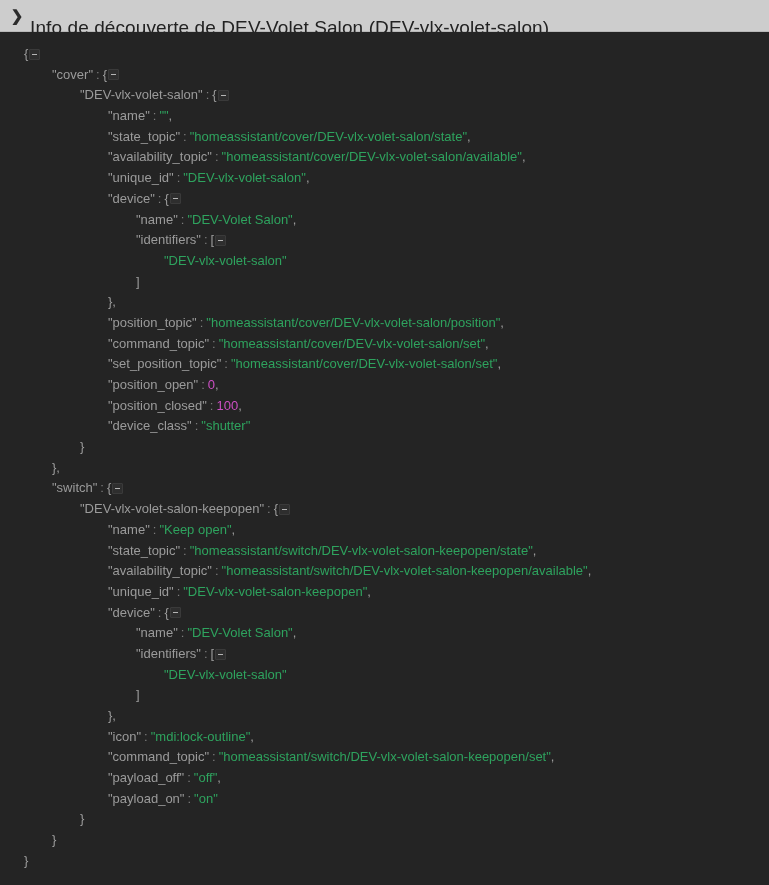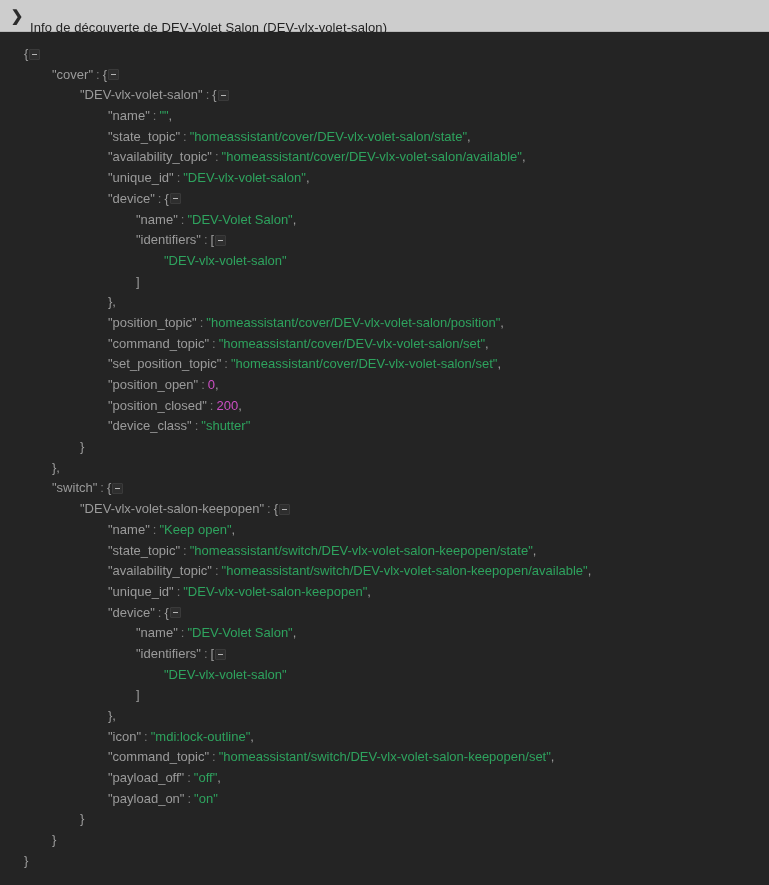--- a/index.html
+++ b/index.html
@@ -30,21 +30,21 @@
     flex: 0 0 18px;
     display: flex;
     align-items: center;
     justify-content: center;
     color: #2b2b2b;
     font-size: 15px;
     font-weight: bold;
     line-height: 1;
   }
   .header-title {
-    font-size: 13px;
+    font-size: 19px;
     color: #222222;
     letter-spacing: 0.1px;
     white-space: nowrap;
     padding-left: 4px;
     margin-top: 24px;
   }
 
   
   .json-body {
     position: relative;
@@ -115,21 +115,21 @@
       <div class="json-line"><span class="ind" style="width: 108px;"></span><span class="tok-key">"device"</span><span class="tok-colon">:</span><span class="tok-punct">{</span><span class="collapser"></span></div>
       <div class="json-line"><span class="ind" style="width: 136px;"></span><span class="tok-key">"name"</span><span class="tok-colon">:</span><span class="tok-str">"DEV-Volet Salon"</span><span class="tok-comma">,</span></div>
       <div class="json-line"><span class="ind" style="width: 136px;"></span><span class="tok-key">"identifiers"</span><span class="tok-colon">:</span><span class="tok-punct">[</span><span class="collapser"></span></div>
       <div class="json-line"><span class="ind" style="width: 164px;"></span><span class="tok-str">"DEV-vlx-volet-salon"</span></div>
       <div class="json-line"><span class="ind" style="width: 136px;"></span><span class="tok-punct">]</span></div>
       <div class="json-line"><span class="ind" style="width: 108px;"></span><span class="tok-punct">}</span><span class="tok-comma">,</span></div>
       <div class="json-line"><span class="ind" style="width: 108px;"></span><span class="tok-key">"position_topic"</span><span class="tok-colon">:</span><span class="tok-str">"homeassistant/cover/DEV-vlx-volet-salon/position"</span><span class="tok-comma">,</span></div>
       <div class="json-line"><span class="ind" style="width: 108px;"></span><span class="tok-key">"command_topic"</span><span class="tok-colon">:</span><span class="tok-str">"homeassistant/cover/DEV-vlx-volet-salon/set"</span><span class="tok-comma">,</span></div>
       <div class="json-line"><span class="ind" style="width: 108px;"></span><span class="tok-key">"set_position_topic"</span><span class="tok-colon">:</span><span class="tok-str">"homeassistant/cover/DEV-vlx-volet-salon/set"</span><span class="tok-comma">,</span></div>
       <div class="json-line"><span class="ind" style="width: 108px;"></span><span class="tok-key">"position_open"</span><span class="tok-colon">:</span><span class="tok-num">0</span><span class="tok-comma">,</span></div>
-      <div class="json-line"><span class="ind" style="width: 108px;"></span><span class="tok-key">"position_closed"</span><span class="tok-colon">:</span><span class="tok-num">200</span><span class="tok-comma">,</span></div>
+      <div class="json-line"><span class="ind" style="width: 108px;"></span><span class="tok-key">"position_closed"</span><span class="tok-colon">:</span><span class="tok-num">100</span><span class="tok-comma">,</span></div>
       <div class="json-line"><span class="ind" style="width: 108px;"></span><span class="tok-key">"device_class"</span><span class="tok-colon">:</span><span class="tok-str">"shutter"</span></div>
       <div class="json-line"><span class="ind" style="width: 80px;"></span><span class="tok-punct">}</span></div>
       <div class="json-line"><span class="ind" style="width: 52px;"></span><span class="tok-punct">}</span><span class="tok-comma">,</span></div>
       <div class="json-line"><span class="ind" style="width: 52px;"></span><span class="tok-key">"switch"</span><span class="tok-colon">:</span><span class="tok-punct">{</span><span class="collapser"></span></div>
       <div class="json-line"><span class="ind" style="width: 80px;"></span><span class="tok-key">"DEV-vlx-volet-salon-keepopen"</span><span class="tok-colon">:</span><span class="tok-punct">{</span><span class="collapser"></span></div>
       <div class="json-line"><span class="ind" style="width: 108px;"></span><span class="tok-key">"name"</span><span class="tok-colon">:</span><span class="tok-str">"Keep open"</span><span class="tok-comma">,</span></div>
       <div class="json-line"><span class="ind" style="width: 108px;"></span><span class="tok-key">"state_topic"</span><span class="tok-colon">:</span><span class="tok-str">"homeassistant/switch/DEV-vlx-volet-salon-keepopen/state"</span><span class="tok-comma">,</span></div>
       <div class="json-line"><span class="ind" style="width: 108px;"></span><span class="tok-key">"availability_topic"</span><span class="tok-colon">:</span><span class="tok-str">"homeassistant/switch/DEV-vlx-volet-salon-keepopen/available"</span><span class="tok-comma">,</span></div>
       <div class="json-line"><span class="ind" style="width: 108px;"></span><span class="tok-key">"unique_id"</span><span class="tok-colon">:</span><span class="tok-str">"DEV-vlx-volet-salon-keepopen"</span><span class="tok-comma">,</span></div>
       <div class="json-line"><span class="ind" style="width: 108px;"></span><span class="tok-key">"device"</span><span class="tok-colon">:</span><span class="tok-punct">{</span><span class="collapser"></span></div>

